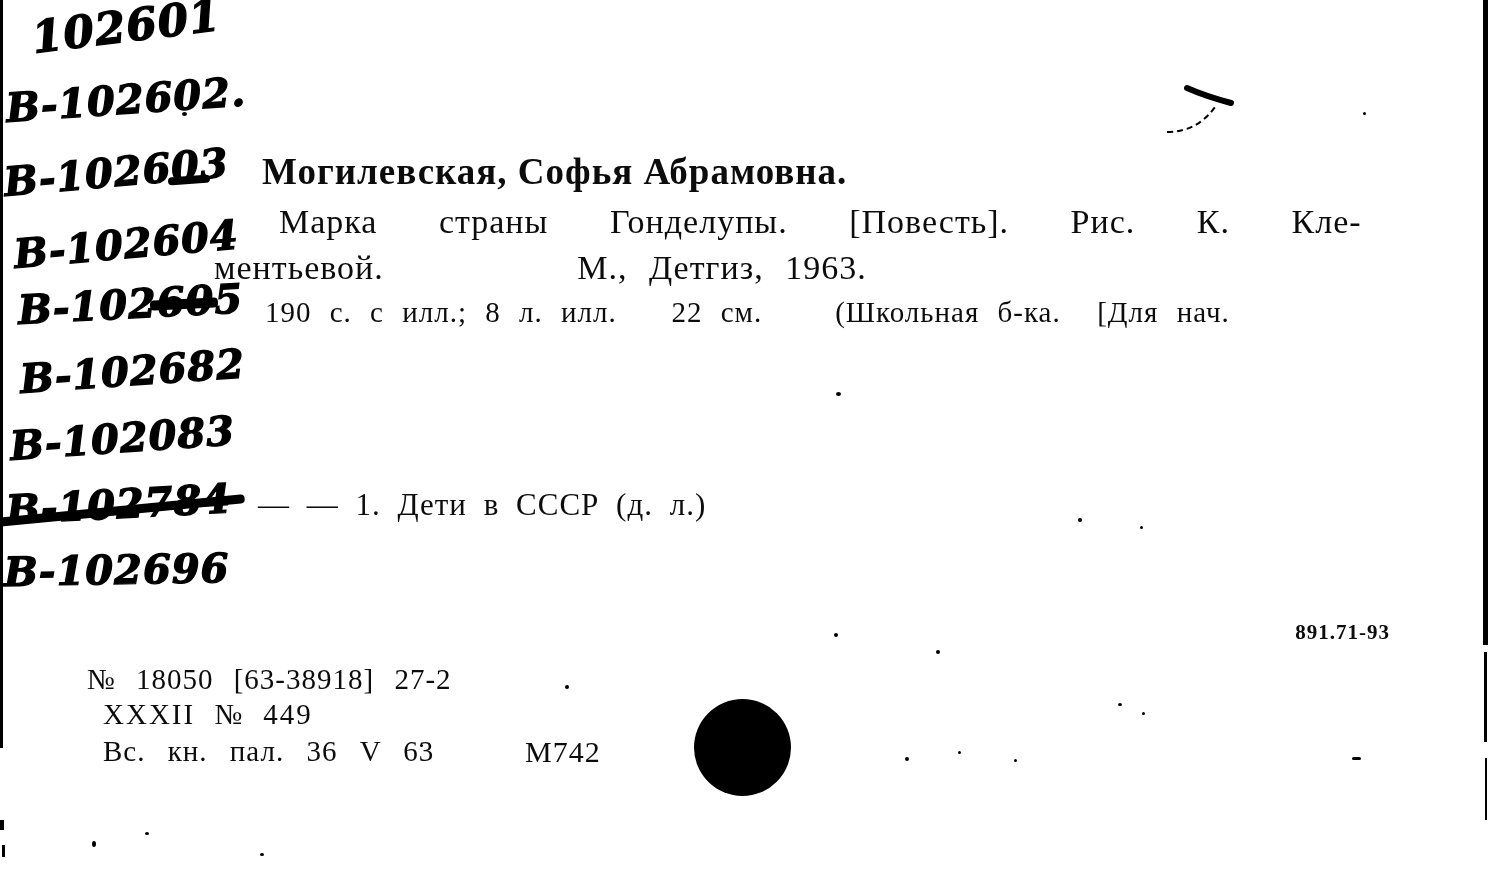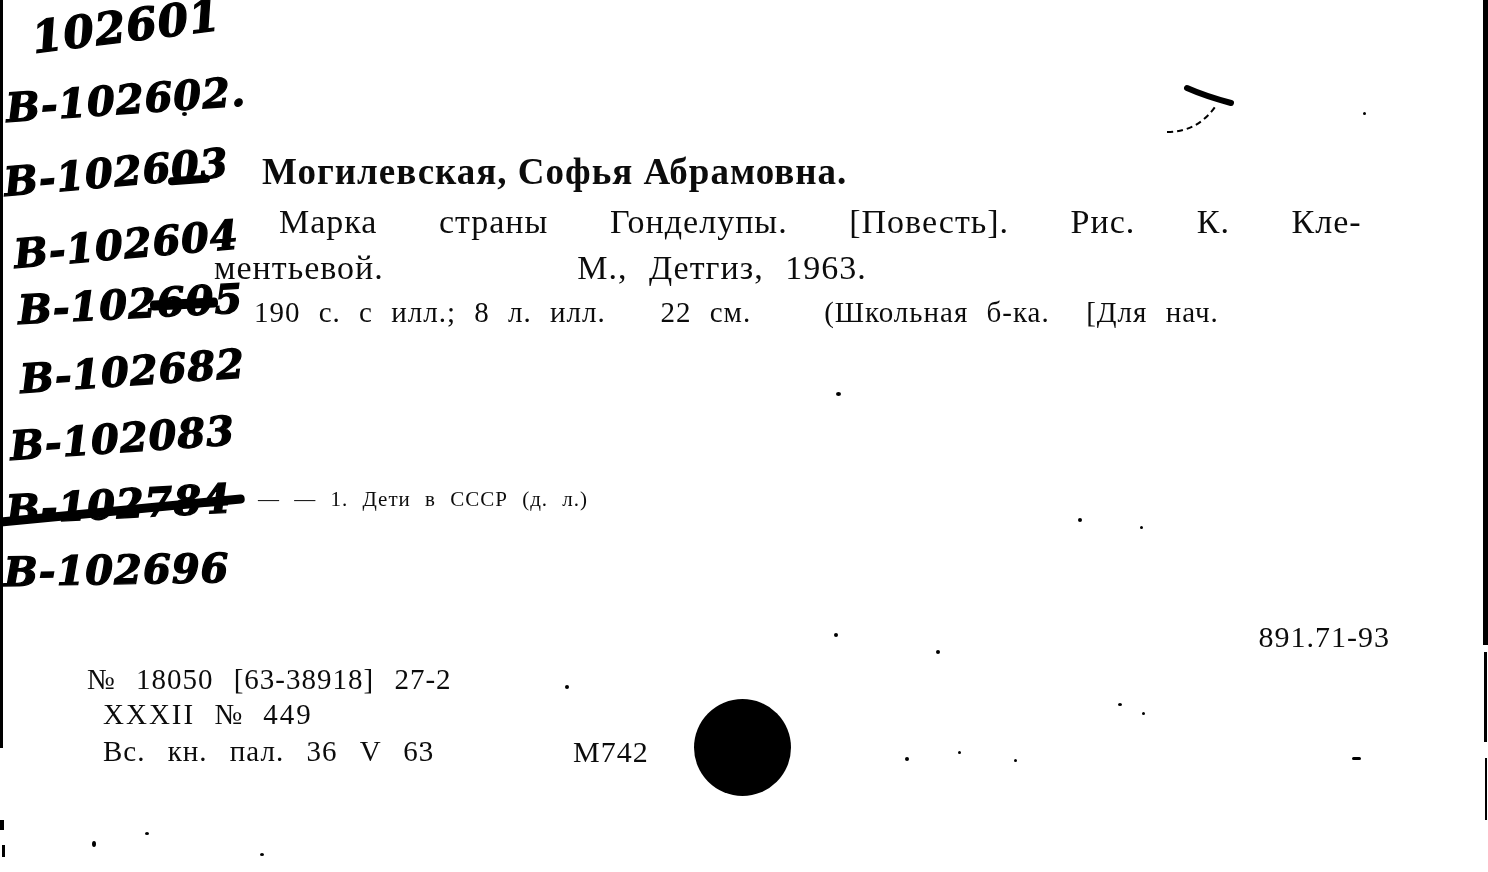--- a/index.html
+++ b/index.html
@@ -16,27 +16,27 @@
   .strike{position:absolute;left:-10px;right:-14px;top:26px;height:9px;background:#000;
     transform:rotate(-2.5deg);border-radius:4px;}
   .pen-dash{position:absolute;background:#000;border-radius:4px;}
   
   .print{position:absolute;white-space:pre;}
   .heading{font-weight:700;font-size:37px;letter-spacing:1px;margin-left:44px;}
   .t1{font-size:34px;word-spacing:52px;letter-spacing:1px;}
   .t2{font-size:34px;word-spacing:12px;letter-spacing:1px;}
   .c1{font-size:29px;word-spacing:10px;letter-spacing:1px;}
   .c2{font-size:29px;word-spacing:14px;letter-spacing:1.5px;}
-  .subject{font-size:21px;word-spacing:8px;letter-spacing:1px;}
-  .classnum{font-size:30px;letter-spacing:1px;}
+  .subject{font-size:31px;word-spacing:8px;letter-spacing:1px;}
+  .classnum{font-size:21px;letter-spacing:1px;font-weight:bold;}
   .footline{font-size:29px;letter-spacing:1px;}
   .f1{word-spacing:12px;}
   .f2{word-spacing:10px;letter-spacing:2px;}
   .f3{word-spacing:14px;}
-  .m742{font-size:30px;letter-spacing:1px;margin-left:48px;}
+  .m742{font-size:30px;letter-spacing:1px;}
   
   .hole{position:absolute;left:694px;top:699px;width:97px;height:97px;background:#000;border-radius:50%;}
   .edge{position:absolute;background:#000;}
   .speck{position:absolute;background:#000;border-radius:50%;}
 </style>
 </head>
 <body>
 
 <div id="card">
 
@@ -70,21 +70,21 @@
     <path d="M32,18 q18,8 44,15" stroke="#000" stroke-width="6" fill="none" stroke-linecap="round"></path>
     <path d="M12,62 q32,0 50,-28" stroke="#000" stroke-width="2" fill="none" stroke-dasharray="6 4"></path>
   </svg>
 
   <div class="print heading" style="left:218px;top:150px;">Могилевская, Софья Абрамовна.</div>
 
   <div class="print t1" style="left:255px;top:203px;margin-left:24px;">Марка страны Гонделупы. [Повесть]. Рис. К. Кле-</div>
 
   <div class="print t2" style="left:214px;top:249px;">ментьевой.         М., Детгиз, 1963.</div>
 
-  <div class="print c1" style="left:254px;top:296px;">190 с. с илл.; 8 л. илл.   22 см.    (Школьная б-ка.  [Для нач.</div>
+  <div class="print c1" style="left:265px;top:296px;">190 с. с илл.; 8 л. илл.   22 см.    (Школьная б-ка.  [Для нач.</div>
 
 
   <div class="print subject" style="left:258px;top:487px;">— — 1. Дети в СССР (д. л.)</div>
 
   <div class="print classnum" style="right:98px;top:620px;">891.71-93</div>
 
   <div>
     <div class="print footline f1" style="left:87px;top:663px;">№ 18050 [63-38918] 27-2</div>
     <div class="print footline f2" style="left:103px;top:698px;">XXXII № 449</div>
     <div class="print footline f3" style="left:103px;top:735px;">Вс. кн. пал. 36 V 63</div>

